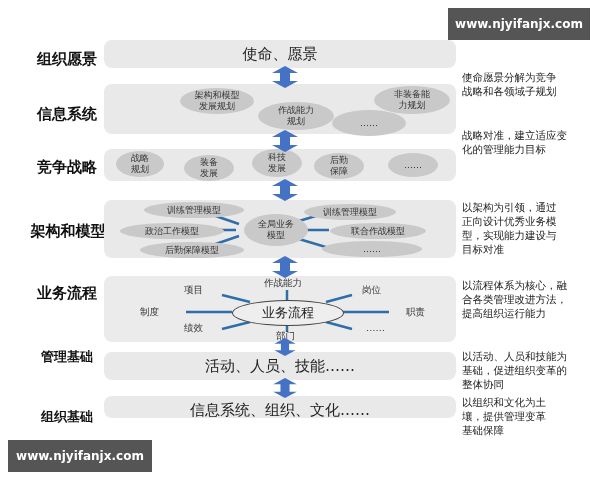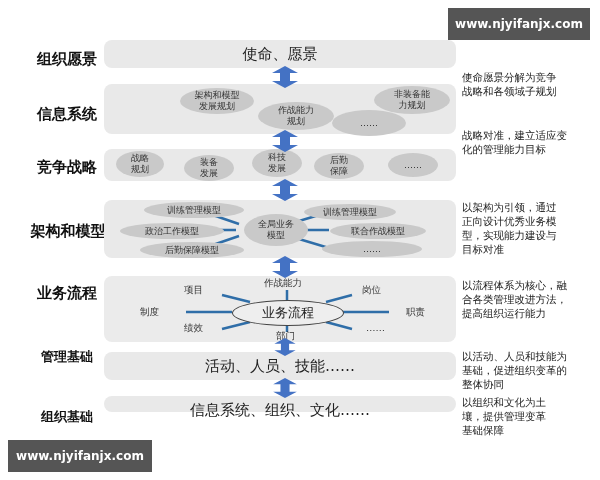--- a/index.html
+++ b/index.html
@@ -124,21 +124,21 @@
   <span class="proc-lbl" style="left:80px; top:46px;">绩效</span>
   <span class="proc-lbl" style="left:258px; top:8px;">岗位</span>
   <span class="proc-lbl" style="left:302px; top:30px;">职责</span>
   <span class="proc-lbl" style="left:262px; top:46px;">……</span>
 </div>
 
 <div class="band" style="top:352px; height:28px;">
   <div class="band-text" style="top:5px;">活动、人员、技能……</div>
 </div>
 
-<div class="band" style="top:396px; height:16px;">
+<div class="band" style="top:396px; height:22px;">
   <div class="band-text" style="top:5px;">信息系统、组织、文化……</div>
 </div>
 
 <svg class="arrow" style="top:66px;" width="34" height="22" viewBox="0 0 34 22">
   <polygon points="17,0 30,7 22,7 22,15 30,15 17,22 4,15 12,15 12,7 4,7" fill="#4472c4"></polygon>
 </svg>
 <svg class="arrow" style="top:130px;" width="34" height="22" viewBox="0 0 34 22">
   <polygon points="17,0 30,7 22,7 22,15 30,15 17,22 4,15 12,15 12,7 4,7" fill="#4472c4"></polygon>
 </svg>
 <svg class="arrow" style="top:179px;" width="34" height="22" viewBox="0 0 34 22">

